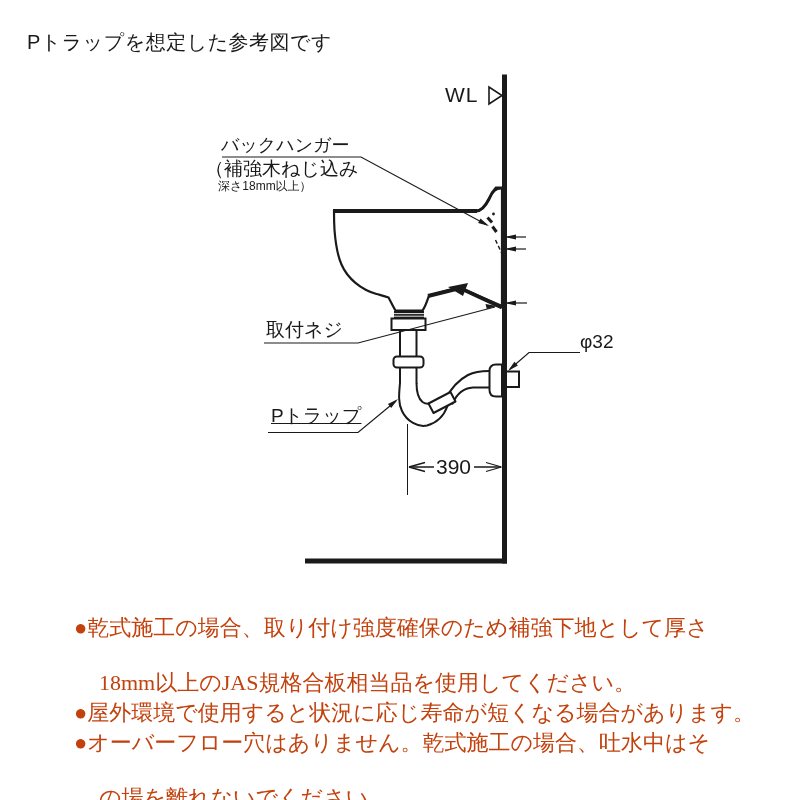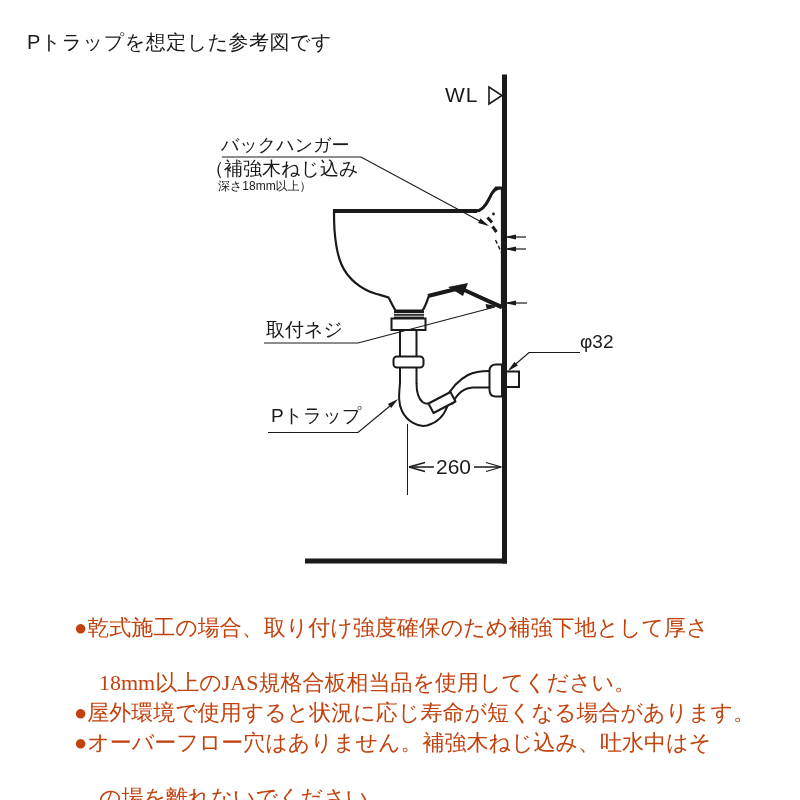--- a/index.html
+++ b/index.html
@@ -9,21 +9,21 @@
   }
   svg{position:absolute;left:0;top:0;}
   .lbl{position:absolute;white-space:nowrap;color:#1a1a1a;line-height:1.1;}
   .title1{left:27px;top:31px;font-size:20px;letter-spacing:0.5px;}
   .title2{left:38px;top:57px;font-size:20px;letter-spacing:0.5px;}
   .wl{left:445px;top:83px;font-size:21px;letter-spacing:1px;}
   .bh{left:221px;top:136px;font-size:18px;}
   .bhn1{left:205px;top:159px;font-size:19px;}
   .bhn2{left:218px;top:180px;font-size:12px;}
   .mscrew{left:266px;top:320px;font-size:19px;}
-  .ptrap{left:271px;top:406px;font-size:19px;}
+  .ptrap{left:271px;top:406px;font-size:19px;text-decoration:underline;}
   .phi{left:532px;top:332px;font-size:19px;margin-left:48px;}
   .dim220{left:436px;top:455px;font-size:21px;}
   .notes{
     position:absolute;left:74px;top:613px;width:700px;
     font-family:"Liberation Serif","DejaVu Serif",serif;
     font-size:22px;line-height:30px;color:#c2410c;
   }
   .notes .cont{padding-left:25px;margin-top:25px;}
 </style>
 </head>
@@ -104,23 +104,23 @@
 
   <div class="lbl title1">Pトラップを想定した参考図です</div>
 
   <div class="lbl wl">WL</div>
   <div class="lbl bh">バックハンガー</div>
   <div class="lbl bhn1">（補強木ねじ込み</div>
   <div class="lbl bhn2">深さ18mm以上）</div>
   <div class="lbl mscrew">取付ネジ</div>
   <div class="lbl ptrap">Pトラップ</div>
   <div class="lbl phi">φ32</div>
-  <div class="lbl dim220">260</div>
+  <div class="lbl dim220">390</div>
 
   <div class="notes">
     <div>●乾式施工の場合、取り付け強度確保のため補強下地として厚さ</div>
     <div class="cont">18mm以上のJAS規格合板相当品を使用してください。</div>
     <div>●屋外環境で使用すると状況に応じ寿命が短くなる場合があります。</div>
-    <div>●オーバーフロー穴はありません。補強木ねじ込み、吐水中はそ</div>
+    <div>●オーバーフロー穴はありません。乾式施工の場合、吐水中はそ</div>
     <div class="cont">の場を離れないでください。</div>
   </div>
 
 </div>
 
 </body></html>

